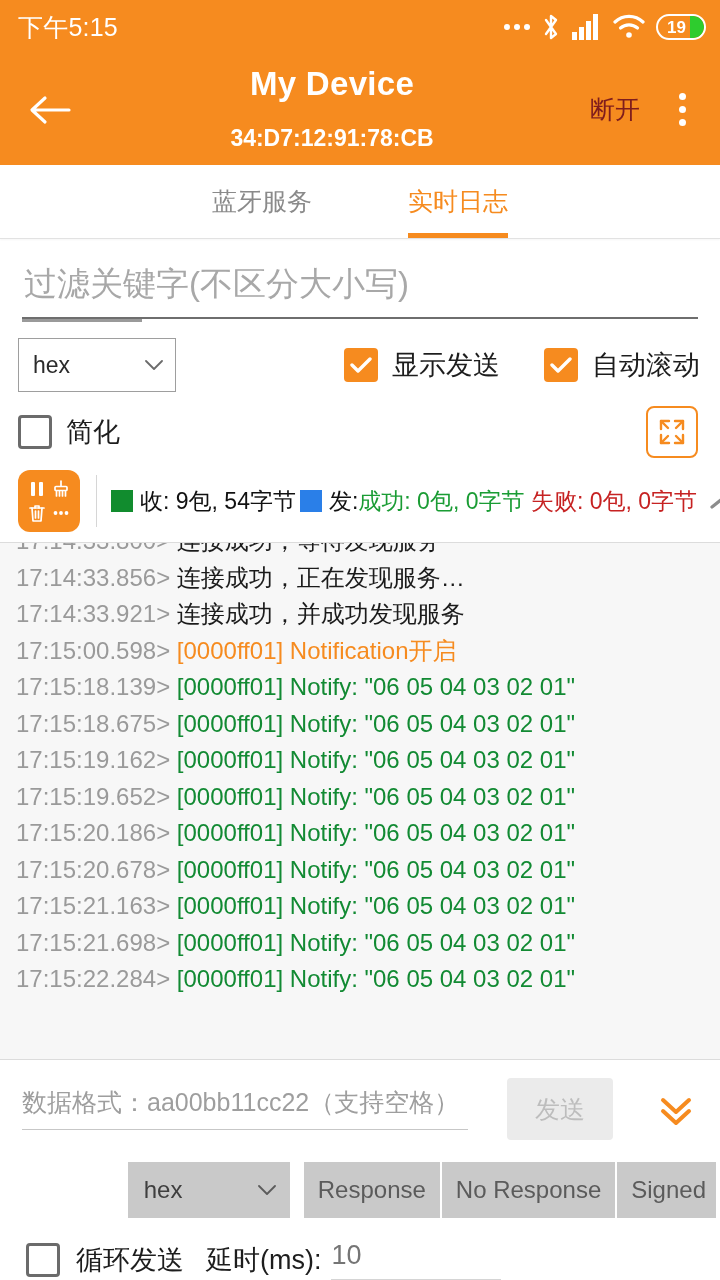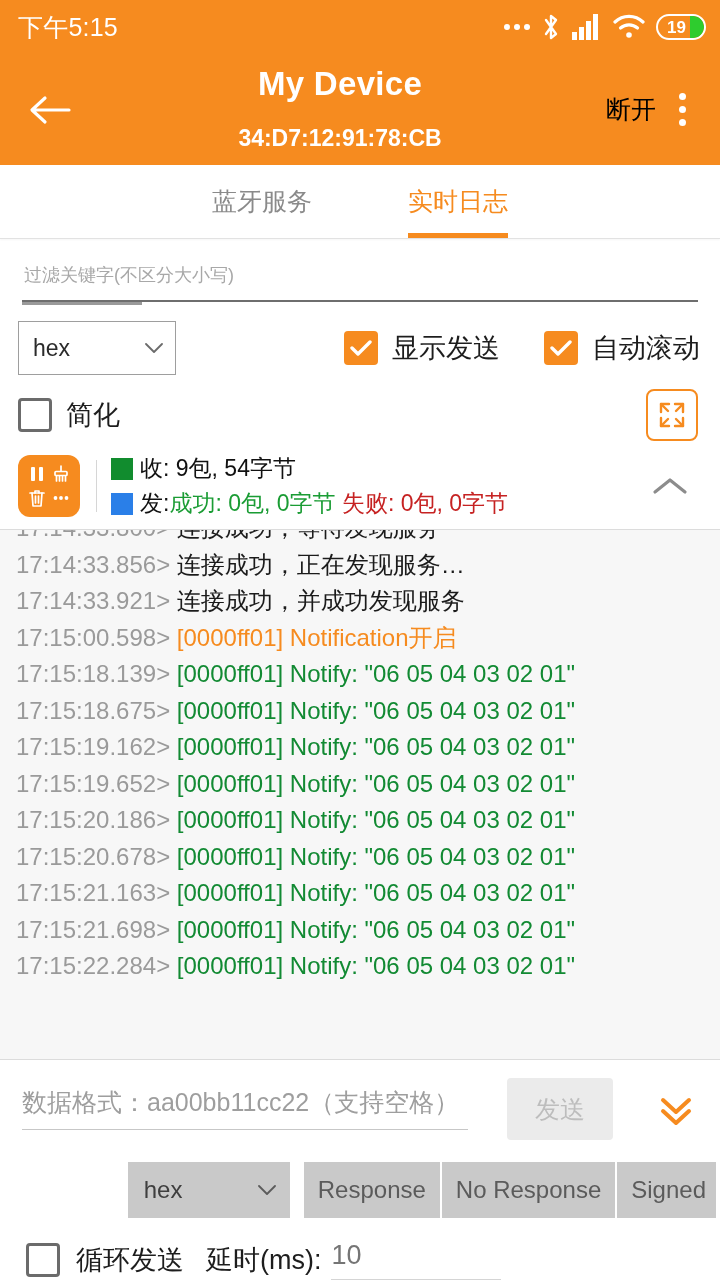--- a/index.html
+++ b/index.html
@@ -31,39 +31,39 @@
 
   
   .appbar {
     background: #F68B1F; color: #fff; height: 111px; flex: none;
     display: flex; align-items: center; padding: 0 18px 0 22px; position: relative;
   }
   .back-btn { width: 56px; height: 56px; display: flex; align-items: center; justify-content: center; flex: none; }
   .titles { flex: 1; display: flex; flex-direction: column; align-items: center; justify-content: center; margin-left: -4px; gap: 20px; }
   .title-main { font-size: 33px; font-weight: bold; line-height: 1.15; letter-spacing: .3px; }
   .title-sub { font-size: 23px; font-weight: bold; line-height: 1.3; margin-top: 1px; }
-  .disconnect { font-size: 25px; color: #000000; margin-right: 6px; white-space: nowrap; }
+  .disconnect { font-size: 25px; color: #7f1d1d; margin-right: 22px; white-space: nowrap; }
   .overflow { width: 40px; height: 56px; display: flex; flex-direction: column; align-items: center; justify-content: center; gap: 6px; flex: none; }
   .overflow i { width: 7px; height: 7px; border-radius: 50%; background: #fff; display: block; }
 
   
   .tabs {
     height: 74px; flex: none; display: flex; align-items: stretch;
     justify-content: center; background: #fff; border-bottom: 1px solid #e2e2e2;
     box-shadow: 0 1px 2px rgba(0,0,0,.04);
   }
   .tab { width: 196px; display: flex; align-items: center; justify-content: center; position: relative; font-size: 25px; color: #8a8a8a; }
   .tab.active { color: #F68B1F; }
   .tab.active::after { content: ""; position: absolute; left: 48px; right: 48px; bottom: 0; height: 5px; background: #F68B1F; }
 
   
   .filter-wrap { padding: 26px 22px 0 22px; flex: none; }
   .filter-input {
     width: 100%; border: none; outline: none; border-bottom: 2px solid #6e6e6e;
-    font-size: 18px; color: #3a3a3a; background: transparent; padding: 0 2px 14px 2px;
+    font-size: 33px; color: #3a3a3a; background: transparent; padding: 0 2px 14px 2px;
     font-family: inherit;
   }
   .filter-input::placeholder { color: #a8a8a8; }
   .filter-underline-accent { width: 120px; height: 3px; background: #9a9a9a; margin-top: 0px; }
 
   
   .ctrl-row1 { display: flex; align-items: center; padding: 16px 20px 0 18px; flex: none; }
   .select-box {
     width: 158px; height: 54px; border: 1.5px solid #9e9e9e; background: #fff;
     display: flex; align-items: center; justify-content: space-between; padding: 0 12px 0 14px;
@@ -85,21 +85,21 @@
   .stats {
     display: flex; align-items: center; padding: 12px 20px 10px 18px; flex: none;
     border-bottom: 1px solid #dcdcdc; background: #fff;
   }
   .stats-btn {
     width: 62px; height: 62px; background: #F68B1F; border-radius: 12px; flex: none;
     display: grid; grid-template-columns: 1fr 1fr; grid-template-rows: 1fr 1fr;
     place-items: center; padding: 7px;
   }
   .stats-divider { width: 1px; height: 52px; background: #d6d6d6; margin: 0 14px 0 16px; flex: none; }
-  .stats-lines { flex: 1; display: flex; flex-direction: column; gap: 4px; }
+  .stats-lines { flex: 1; display: flex; flex-direction: row; gap: 4px; }
   .stat-line { display: flex; align-items: center; font-size: 23px; color: #111; white-space: nowrap; }
   .sw { width: 22px; height: 22px; flex: none; margin-right: 7px; }
   .sw.green { background: #118c2e; }
   .sw.blue { background: #2a7fe8; }
   .g { color: #1a9c34; }
   .r { color: #c62222; }
   .chev-up-btn { width: 60px; height: 60px; display: flex; align-items: center; justify-content: center; flex: none; }
 
   
   .log {

